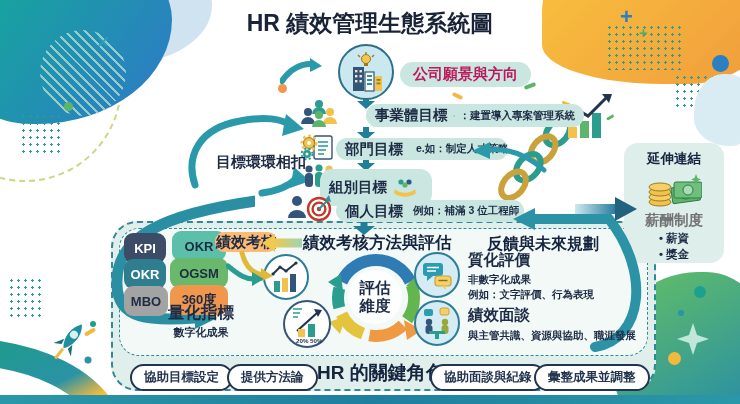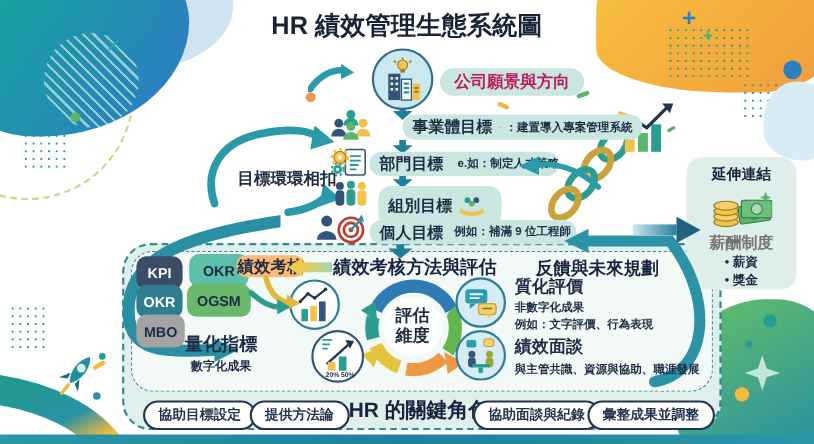--- a/index.html
+++ b/index.html
@@ -202,42 +202,42 @@
   </div>
 
   <svg class="abs z2" style="left:302px;top:164px;" width="34" height="26" viewBox="0 0 34 26">
     <circle cx="7" cy="5" r="3.6" fill="#33557a"></circle>
       <rect x="3" y="9" width="8" height="14" rx="3.5" fill="#33557a"></rect>
     <circle cx="17" cy="4" r="3.6" fill="#2a9d8f"></circle>
       <rect x="13" y="8" width="8" height="15" rx="3.5" fill="#2a9d8f"></rect>
     <circle cx="27" cy="5" r="3.6" fill="#f2c24c"></circle>
       <rect x="23" y="9" width="8" height="14" rx="3.5" fill="#f2c24c"></rect>
   </svg>
-  <div class="abs z2 row-pill" style="left:344px;top:169px;width:112px;height:37px;">
+  <div class="abs z2 row-pill" style="left:320px;top:169px;width:112px;height:37px;">
     <span class="row-name">組別目標</span>
     <svg width="26" height="19" viewBox="0 0 26 19">
       <circle cx="9" cy="4" r="2.6" fill="#2a9d8f"></circle>
         <circle cx="17" cy="4" r="2.6" fill="#33557a"></circle>
         <circle cx="13" cy="7" r="2.6" fill="#5cb56a"></circle>
       <path d="M3 11 C7 16 19 16 23 11 L24 15 C18 20 8 20 2 15 Z" fill="#f2c24c"></path>
     </svg>
   </div>
 
   <svg class="abs z2" style="left:286px;top:194px;" width="48" height="30" viewBox="0 0 48 30">
     <circle cx="11" cy="7" r="5" fill="#33557a"></circle>
       <path d="M2 24 a9 8 0 0 1 18 0 Z" fill="#33557a"></path>
     <circle cx="33" cy="15" r="11" fill="#fff" stroke="#c0392b" stroke-width="2.4"></circle>
     <circle cx="33" cy="15" r="6.4" fill="none" stroke="#c0392b" stroke-width="2.4"></circle>
     <circle cx="33" cy="15" r="2.2" fill="#c0392b"></circle>
     <path d="M33 15 L43 5" stroke="#2a93a5" stroke-width="2"></path>
       <polygon points="43,1 45,8 39,6" fill="#2a93a5"></polygon>
   </svg>
   <div class="abs z2 row-pill" style="left:336px;top:200px;width:188px;height:22px;">
     <span class="row-name">個人目標</span>
-    <span class="row-note" style="margin-left:5px;">例如：補滿 9 位工程師</span>
+    <span class="row-note" style="margin-left:5px;">例如：補滿 3 位工程師</span>
   </div>
 
   <div class="abs z2 cycle-label">目標環環相扣</div>
   <svg class="abs z1" style="left:180px;top:110px;" width="135" height="95" viewBox="0 0 135 95">
     <path d="M 15 75 C 5 45 20 18 60 11 C 85 6 102 9 110 15" stroke="#2a9aab" stroke-width="7" fill="none" stroke-linecap="round"></path>
     <polygon points="106,4 124,19 102,26" fill="#2a9aab"></polygon>
     <path d="M 82 83 C 98 81 110 75 117 68" stroke="#2a9aab" stroke-width="7" fill="none" stroke-linecap="round"></path>
     <polygon points="114,57 130,71 110,78" fill="#2a9aab"></polygon>
   </svg>
   <svg class="abs z1" style="left:280px;top:58px;" width="42" height="26" viewBox="0 0 42 26">
@@ -314,20 +314,21 @@
     <path d="M 185 8 C 60 22 20 50 22 95 C 23 130 55 131 100 128" stroke="#2b8fa3" stroke-width="11" fill="none" stroke-linecap="round"></path>
     <polygon points="100,118 122,128 100,139" fill="#2b8fa3"></polygon>
   </svg>
 
   <div class="abs z3 chip chip-kpi">KPI</div>
   <div class="abs z3 chip chip-okr2">OKR</div>
   <div class="abs z3 chip chip-review">績效考核</div>
   <div class="abs z3 chip chip-okr1">OKR</div>
   <div class="abs z3 chip chip-ogsm">OGSM</div>
   <div class="abs z3 chip chip-mbo">MBO</div>
+  <div class="abs z3 chip chip-360">360度</div>
 
   <div class="abs z3 eval-heading">績效考核方法與評估</div>
   <div class="abs z3 feedback-heading">反饋與未來規劃</div>
 
   <svg class="abs z3" style="left:262px;top:234px;" width="40" height="18" viewBox="0 0 40 18">
     <defs>
         <linearGradient id="yg" x1="0" y1="0" x2="1" y2="0">
           <stop offset="0%" stop-color="#f0c94f"></stop>
           <stop offset="100%" stop-color="#9fd3b4"></stop>
         </linearGradient>

